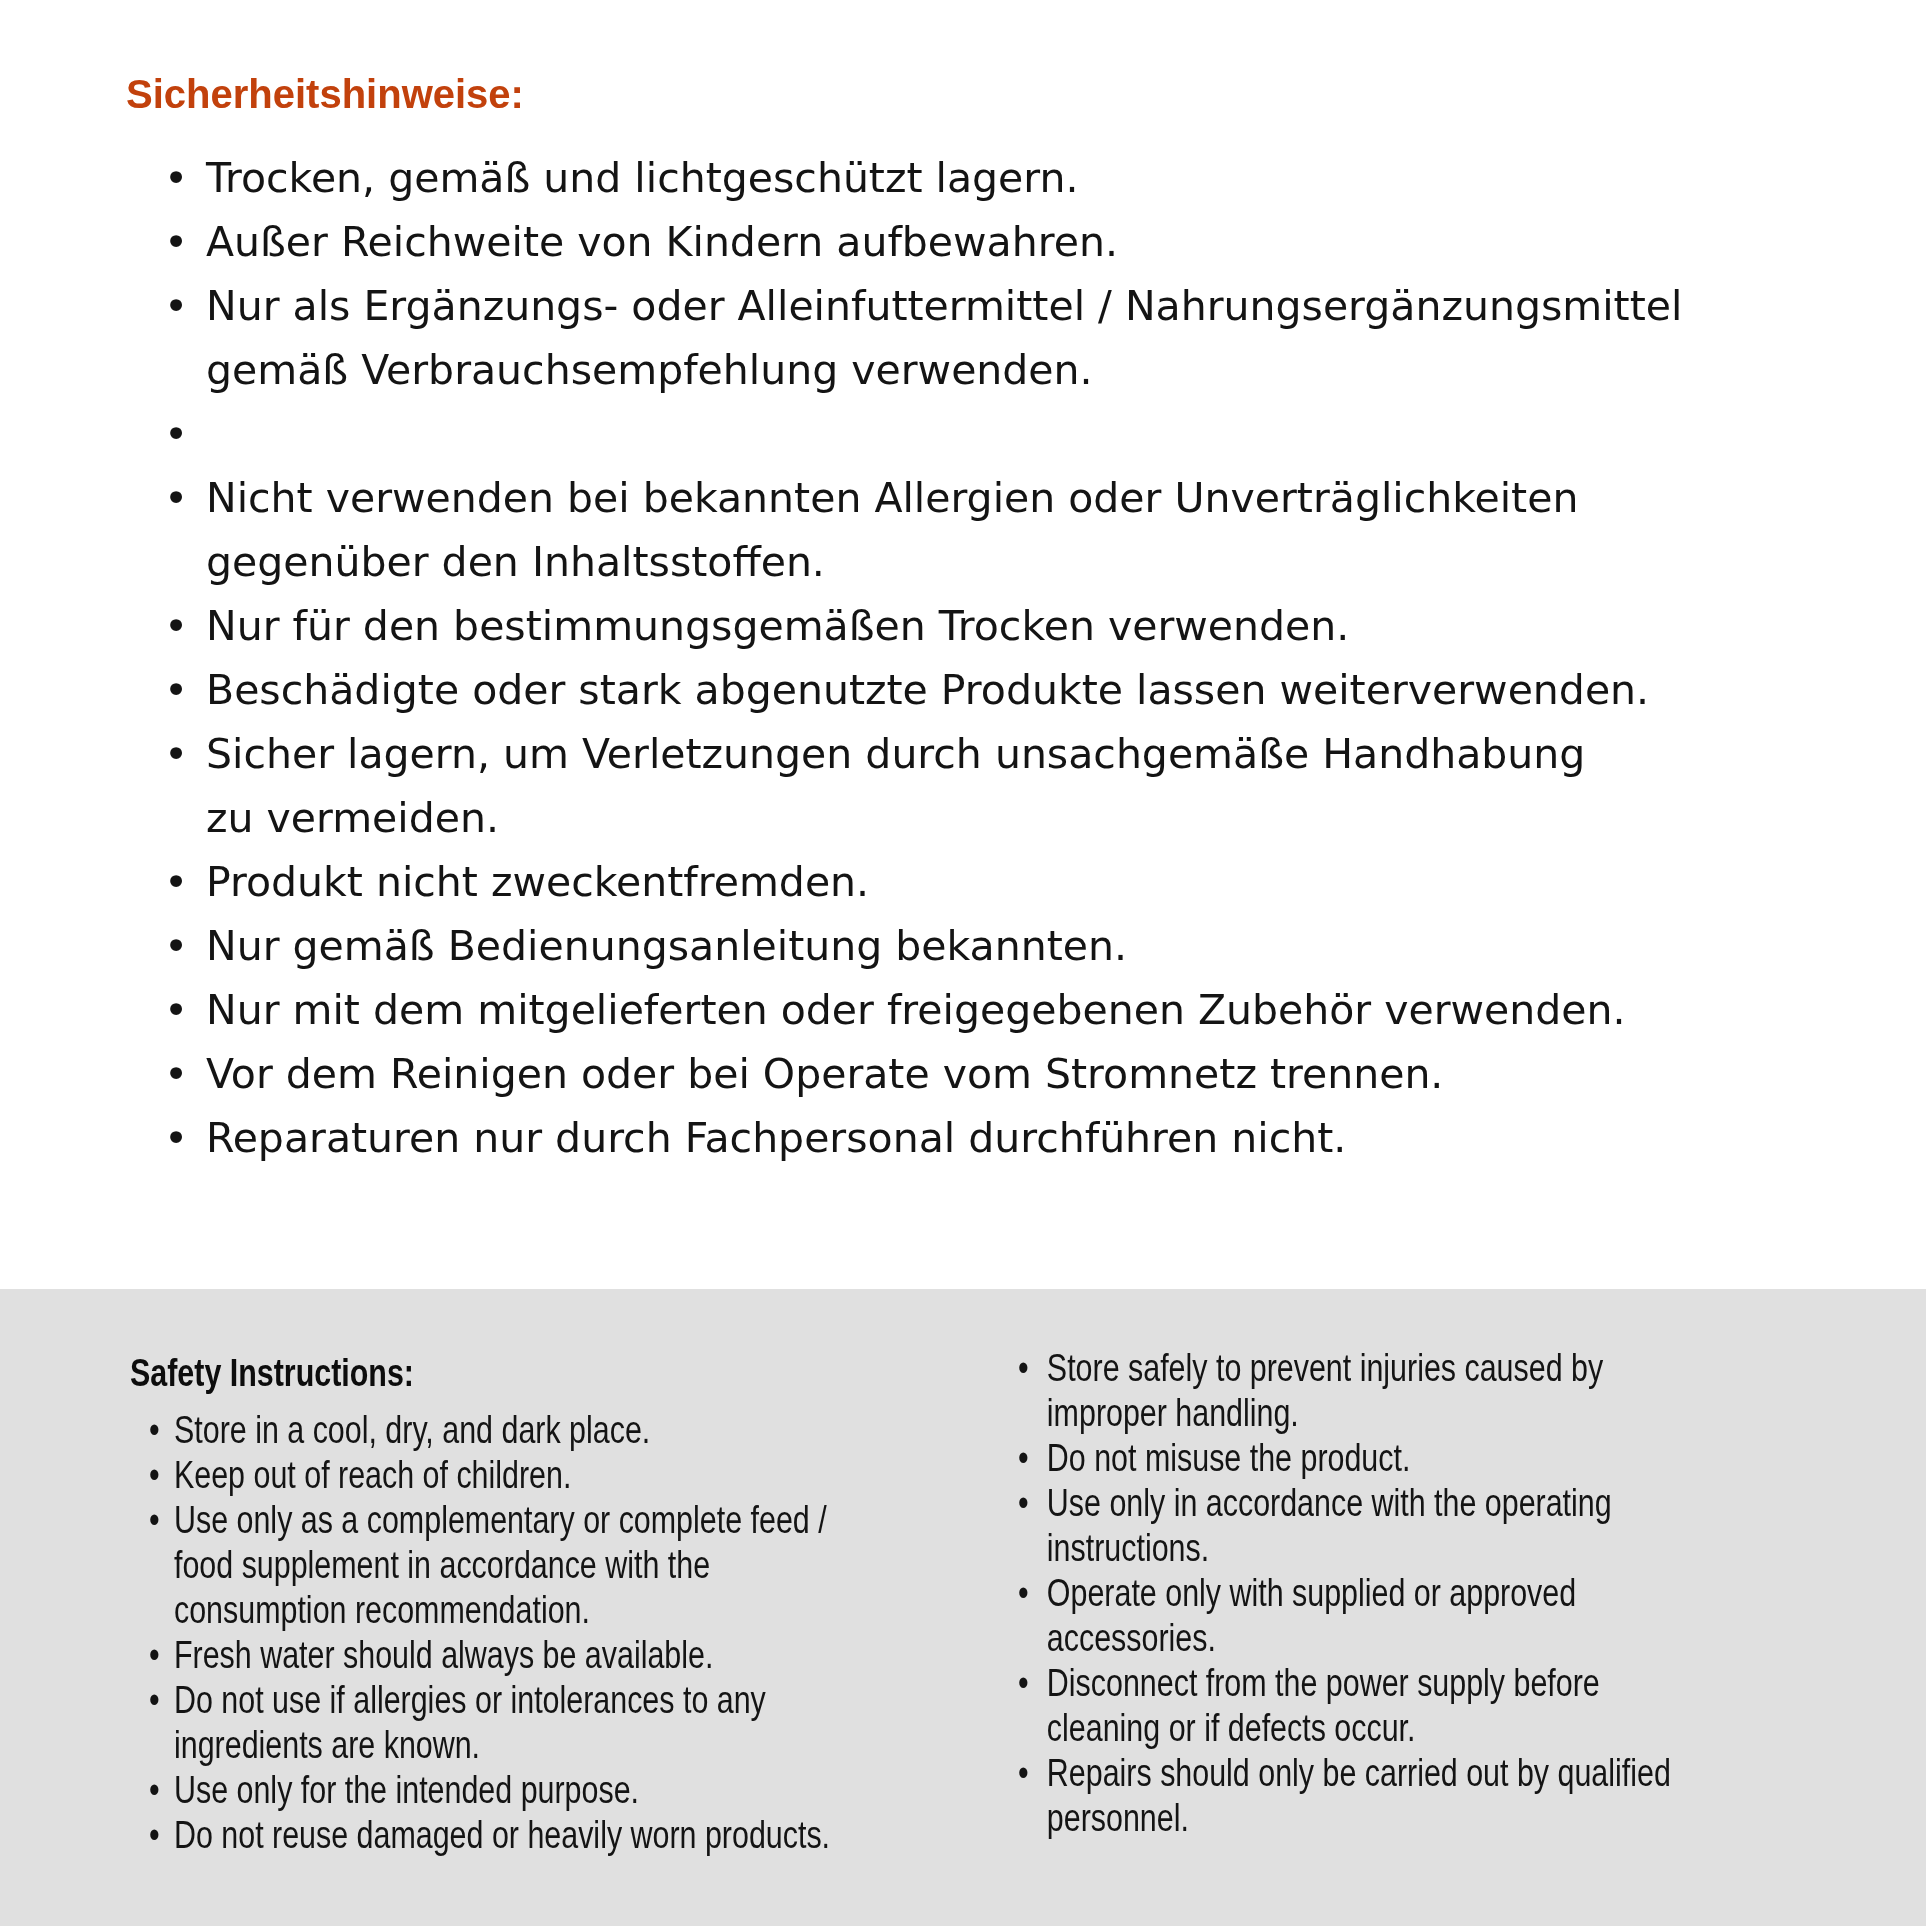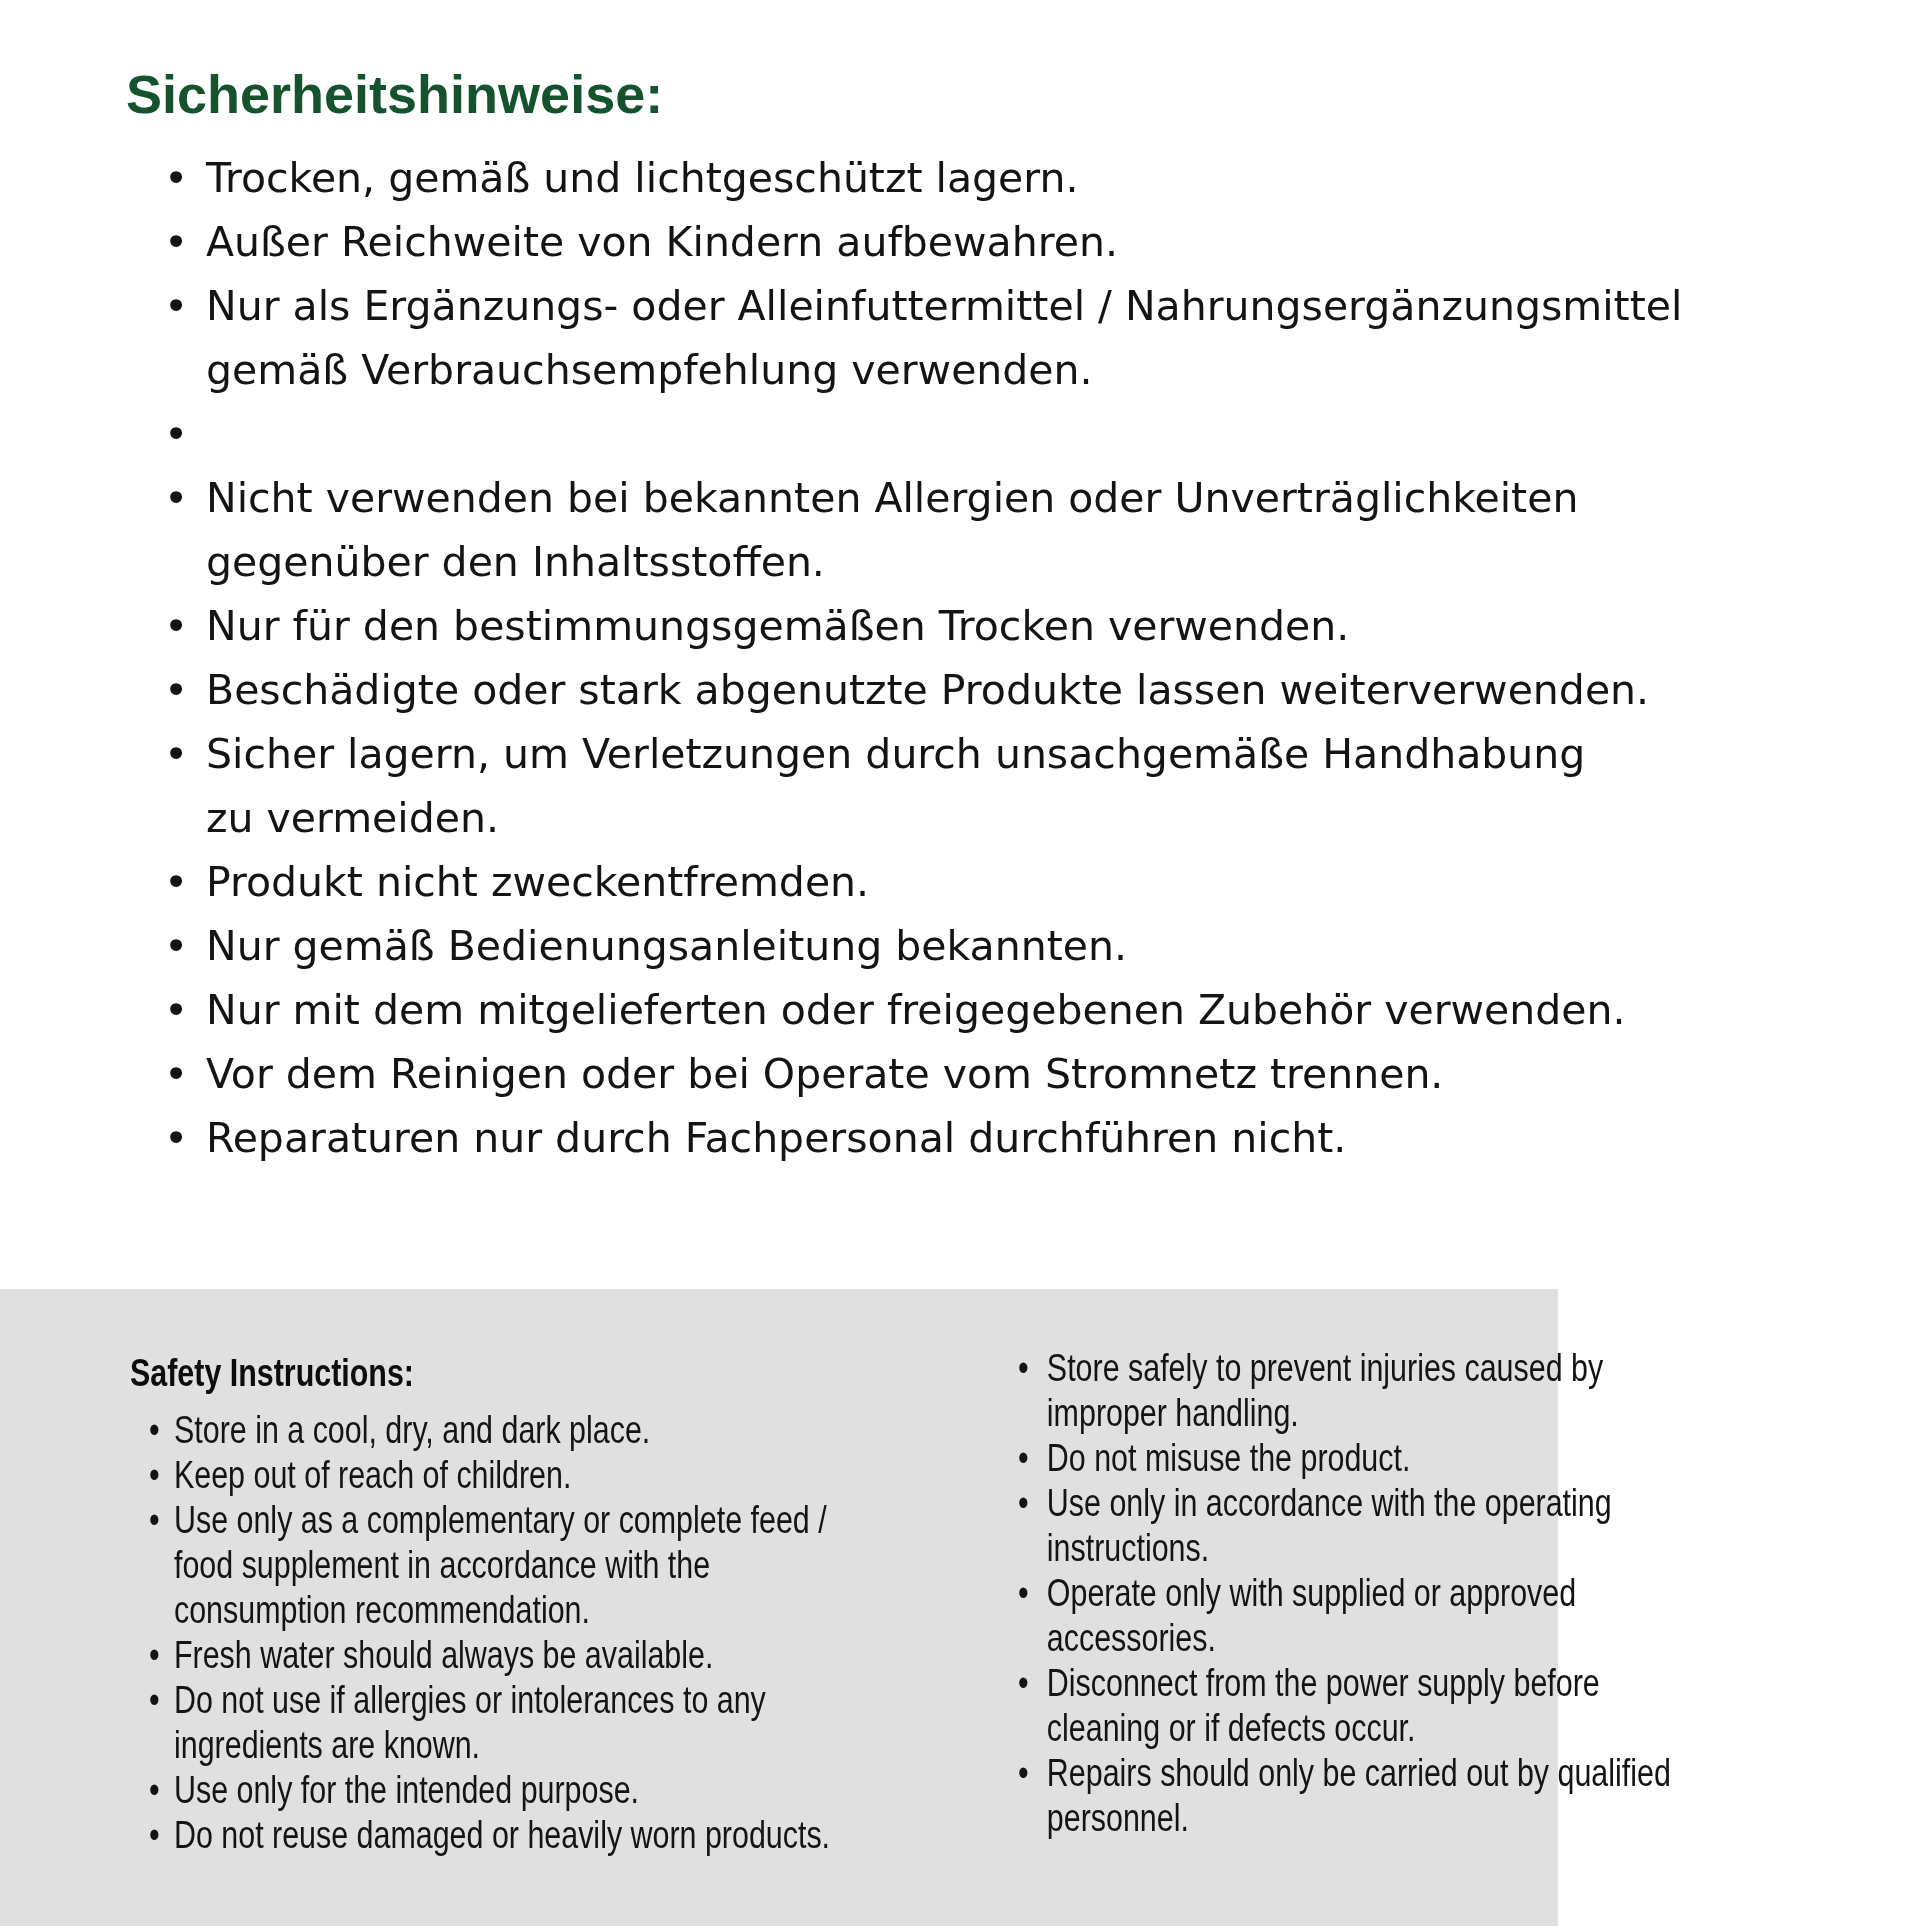--- a/index.html
+++ b/index.html
@@ -8,37 +8,37 @@
     background: #ffffff;
     font-family: "Liberation Sans", sans-serif;
     color: #111111;
   }
   .page { position: relative; width: 1926px; height: 1926px; overflow: hidden; background: #ffffff; }
 
   
   .de-title {
     position: absolute; left: 126px; top: 67px; margin: 0;
     font-family: "Liberation Sans", sans-serif;
-    font-size: 54px; line-height: 54px; font-weight: 700;
-    letter-spacing: 0px; color: #14532d; white-space: nowrap;
+    font-size: 40px; line-height: 54px; font-weight: 700;
+    letter-spacing: 0px; color: #c2410c; white-space: nowrap;
   }
   .de-list {
     position: absolute; left: 164px; top: 146px; margin: 0; padding: 0;
     list-style: none;
     font-family: "DejaVu Sans", sans-serif;
     font-size: 41px; line-height: 64px; color: #141414;
   }
   .row { display: flex; align-items: flex-start; }
   .marker { flex: 0 0 auto; }
   .de-list .marker { width: 42px; }
   .txt { white-space: pre-line; }
 
   
   .en-panel {
-    position: absolute; left: 0; top: 1289px; width: 1558px; height: 637px;
+    position: absolute; left: 0; top: 1289px; width: 1926px; height: 637px;
     background: #e0e0e0;
   }
   .en-col {
     position: absolute;
     transform: scaleX(0.78); transform-origin: 0 0;
     color: #141414;
   }
   .en-left  { left: 130px;  top: 64px;  width: 1124px; }
   .en-right { left: 1018px; top: 56px;  width: 1156px; }
   .en-title {

